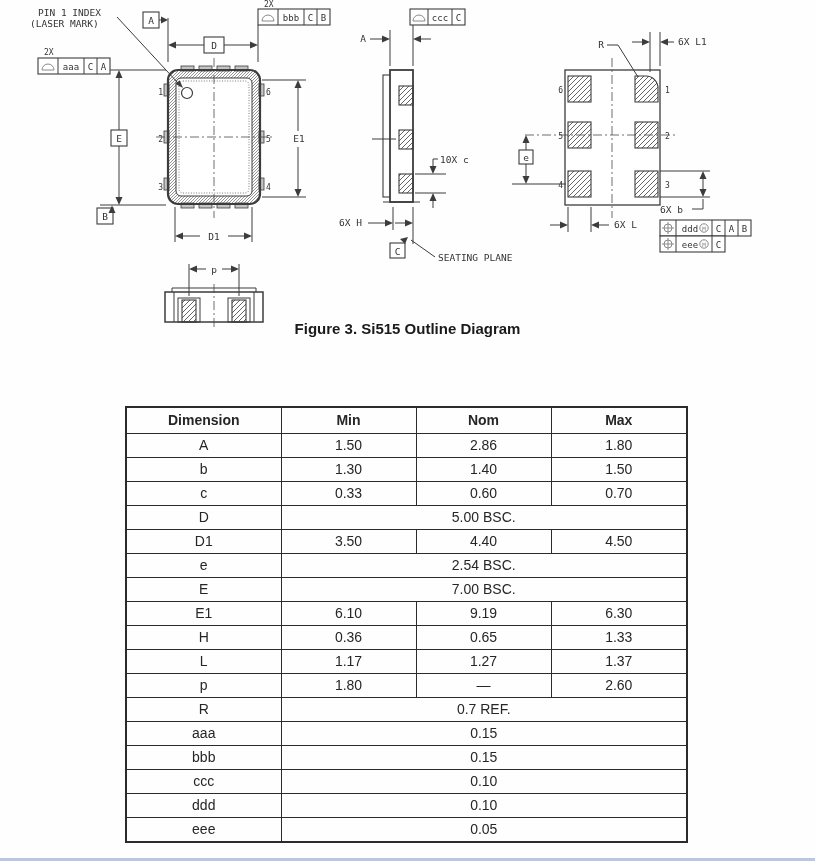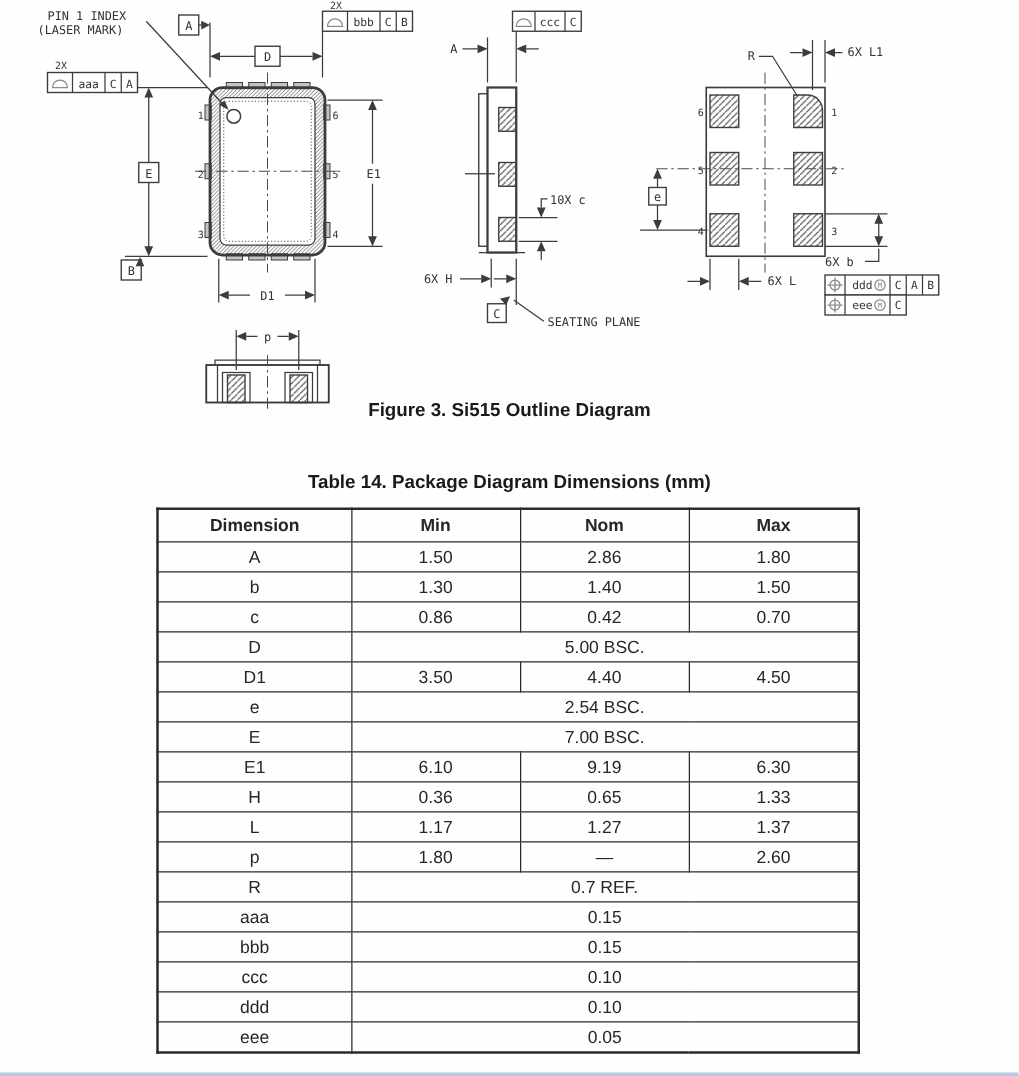--- a/index.html
+++ b/index.html
@@ -284,21 +284,20 @@
     <path class="ln" d="M189,296 V264"></path>
     <path class="ln" d="M239,296 V264"></path>
     <path class="ln" d="M197,269 H206 M222,269 H231"></path>
     <polygon class="arr" points="189,269 197,265.5 197,272.5"></polygon>
     <polygon class="arr" points="239,269 231,265.5 231,272.5"></polygon>
     <text class="dtext" x="214" y="272.5" text-anchor="middle">p</text>
   </g>
 </svg>
 
 <div class="caption" id="fig-caption">Figure 3. Si515 Outline Diagram</div>
-<div class="caption" id="table-title">Table 14. Package Diagram Dimensions (mm)</div>
 
 <table id="dim-table">
   <colgroup>
         <col style="width:155px">
         <col style="width:135px">
         <col style="width:135px">
         <col style="width:136px">
       </colgroup>
   <thead>
     <tr>
@@ -316,22 +315,22 @@
           <td>1.80</td>
         </tr>
     <tr>
           <td>b</td>
           <td>1.30</td>
           <td>1.40</td>
           <td>1.50</td>
         </tr>
     <tr>
           <td>c</td>
-          <td>0.86</td>
-          <td>0.42</td>
+          <td>0.33</td>
+          <td>0.60</td>
           <td>0.70</td>
         </tr>
     <tr>
           <td>D</td>
           <td colspan="3">5.00 BSC.</td>
         </tr>
     <tr>
           <td>D1</td>
           <td>3.50</td>
           <td>4.40</td>

